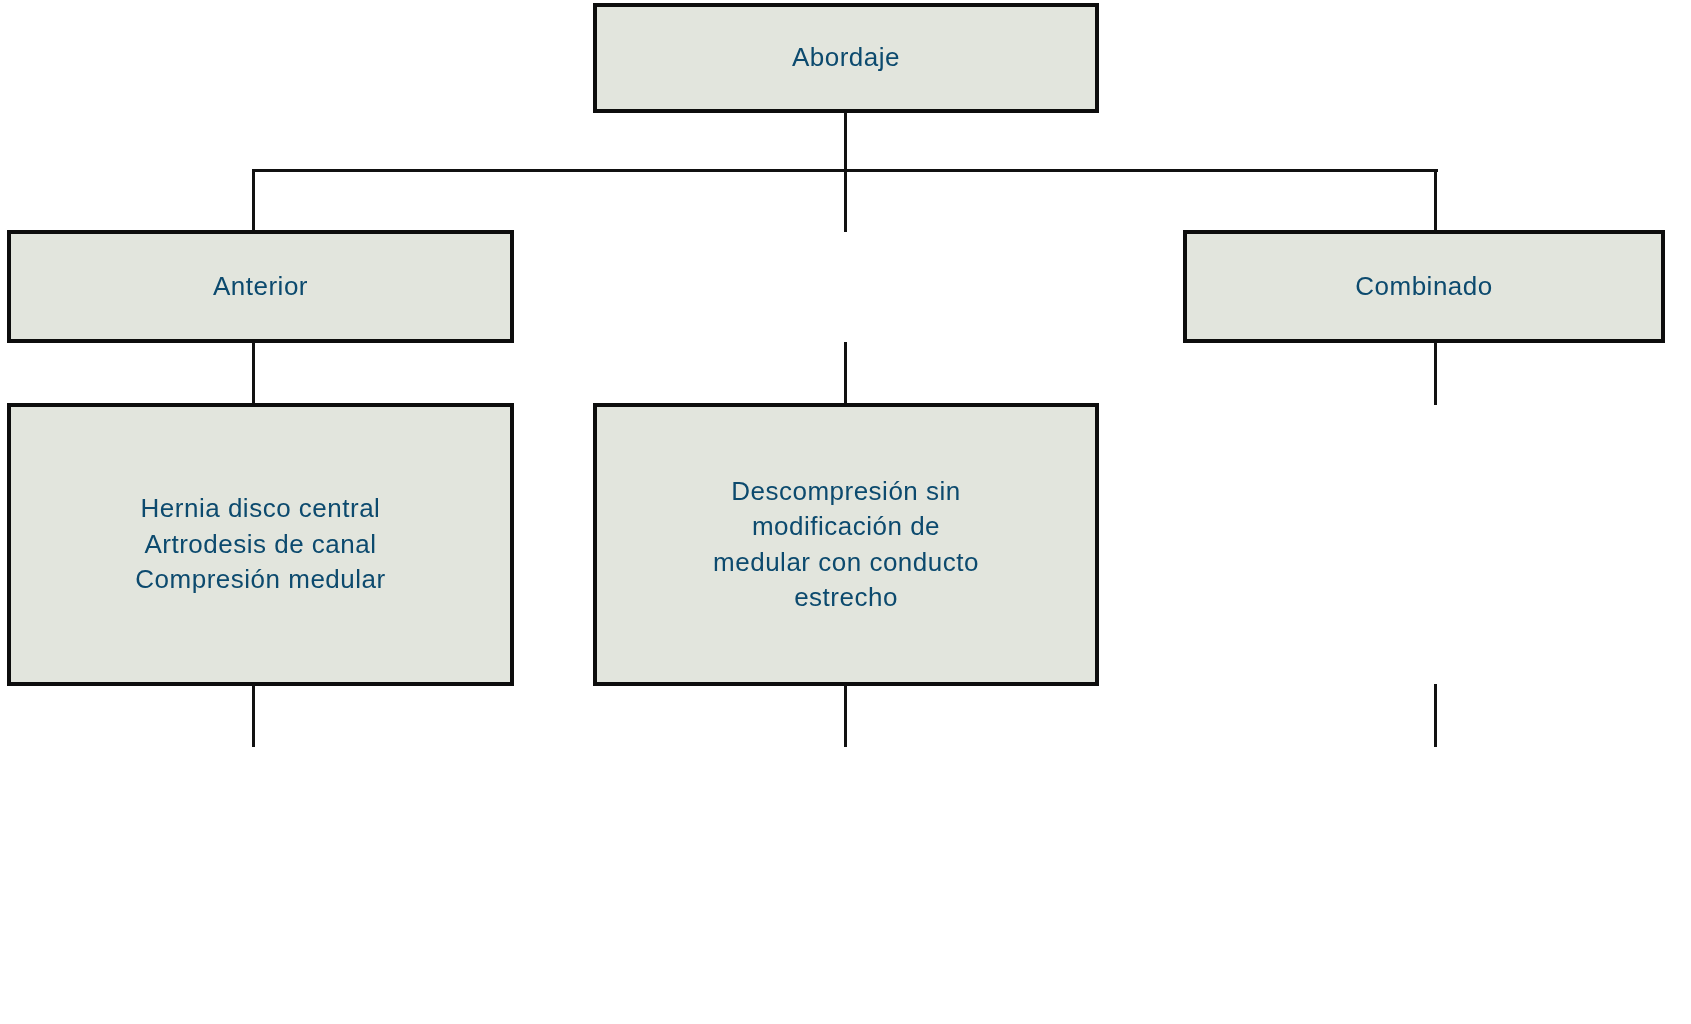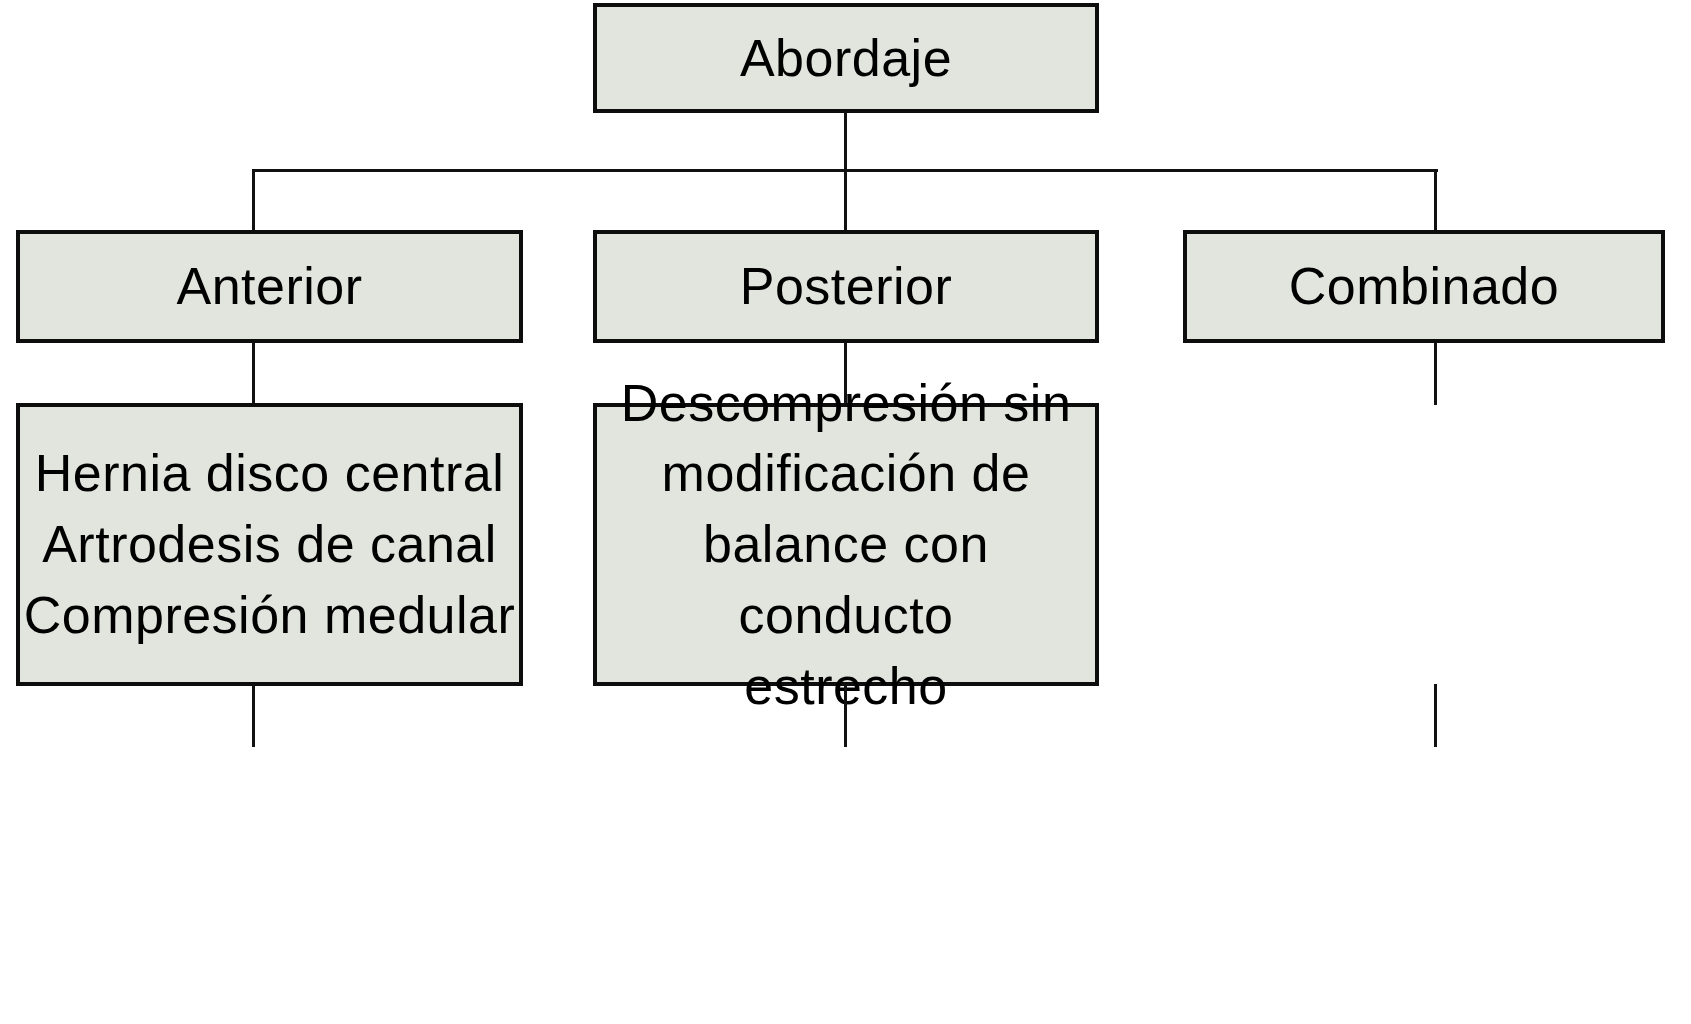--- a/index.html
+++ b/index.html
@@ -19,34 +19,34 @@
     position: absolute;
     box-sizing: border-box;
     background: #e2e5dd;
     border: 4px solid #0d0d0d;
     display: flex;
     align-items: center;
     justify-content: center;
     text-align: center;
   }
   .box-label {
-    color: #000000;
-    font-size: 52px;
+    color: #0c4a6e;
+    font-size: 26px;
     line-height: 1.36;
     white-space: pre-line;
     letter-spacing: 0.5px;
   }
   .conn {
     position: absolute;
     background: #111111;
   }
   
   .root-box   { left: 593px; top: 3px;   width: 506px; height: 110px; }
   
-  .c1 { left: 16px;    width: 507px; }
+  .c1 { left: 7px;    width: 507px; }
   .c2 { left: 593px;  width: 506px; }
   .c3 { left: 1183px; width: 482px; }
   
   .r1 { top: 230px; height: 113px; }
   .r2 { top: 403px; height: 283px; }
   .r3 { top: 745px; height: 275px; }
   
   .conn-root-v       { left: 844px;  top: 112px; width: 3px;    height: 59px; }
   .conn-h            { left: 252px;  top: 169px; width: 1186px; height: 3px;  }
   .conn-v1-anterior  { left: 252px;  top: 171px; width: 3px;    height: 61px; }
@@ -70,40 +70,37 @@
 
   <div class="conn conn-root-v"></div>
   <div class="conn conn-h"></div>
   <div class="conn conn-v1-anterior"></div>
   <div class="conn conn-v1-posterior"></div>
   <div class="conn conn-v1-combinado"></div>
 
   <div class="box c1 r1">
     <span class="box-label">Anterior</span>
   </div>
-  <div class="box c2 r1">
-    <span class="box-label">Posterior</span>
-  </div>
   <div class="box c3 r1">
     <span class="box-label">Combinado</span>
   </div>
 
   <div class="conn conn-v2-anterior"></div>
   <div class="conn conn-v2-posterior"></div>
   <div class="conn conn-v2-combinado"></div>
 
   <div class="box c1 r2">
     <span class="box-label">Hernia disco central
 Artrodesis de canal
 Compresión medular</span>
   </div>
   <div class="box c2 r2">
     <span class="box-label">Descompresión sin
 modificación de
-balance con conducto
+medular con conducto
 estrecho</span>
   </div>
 
   <div class="conn conn-v3-anterior"></div>
   <div class="conn conn-v3-posterior"></div>
   <div class="conn conn-v3-combinado"></div>
 
 
 </div>
 

